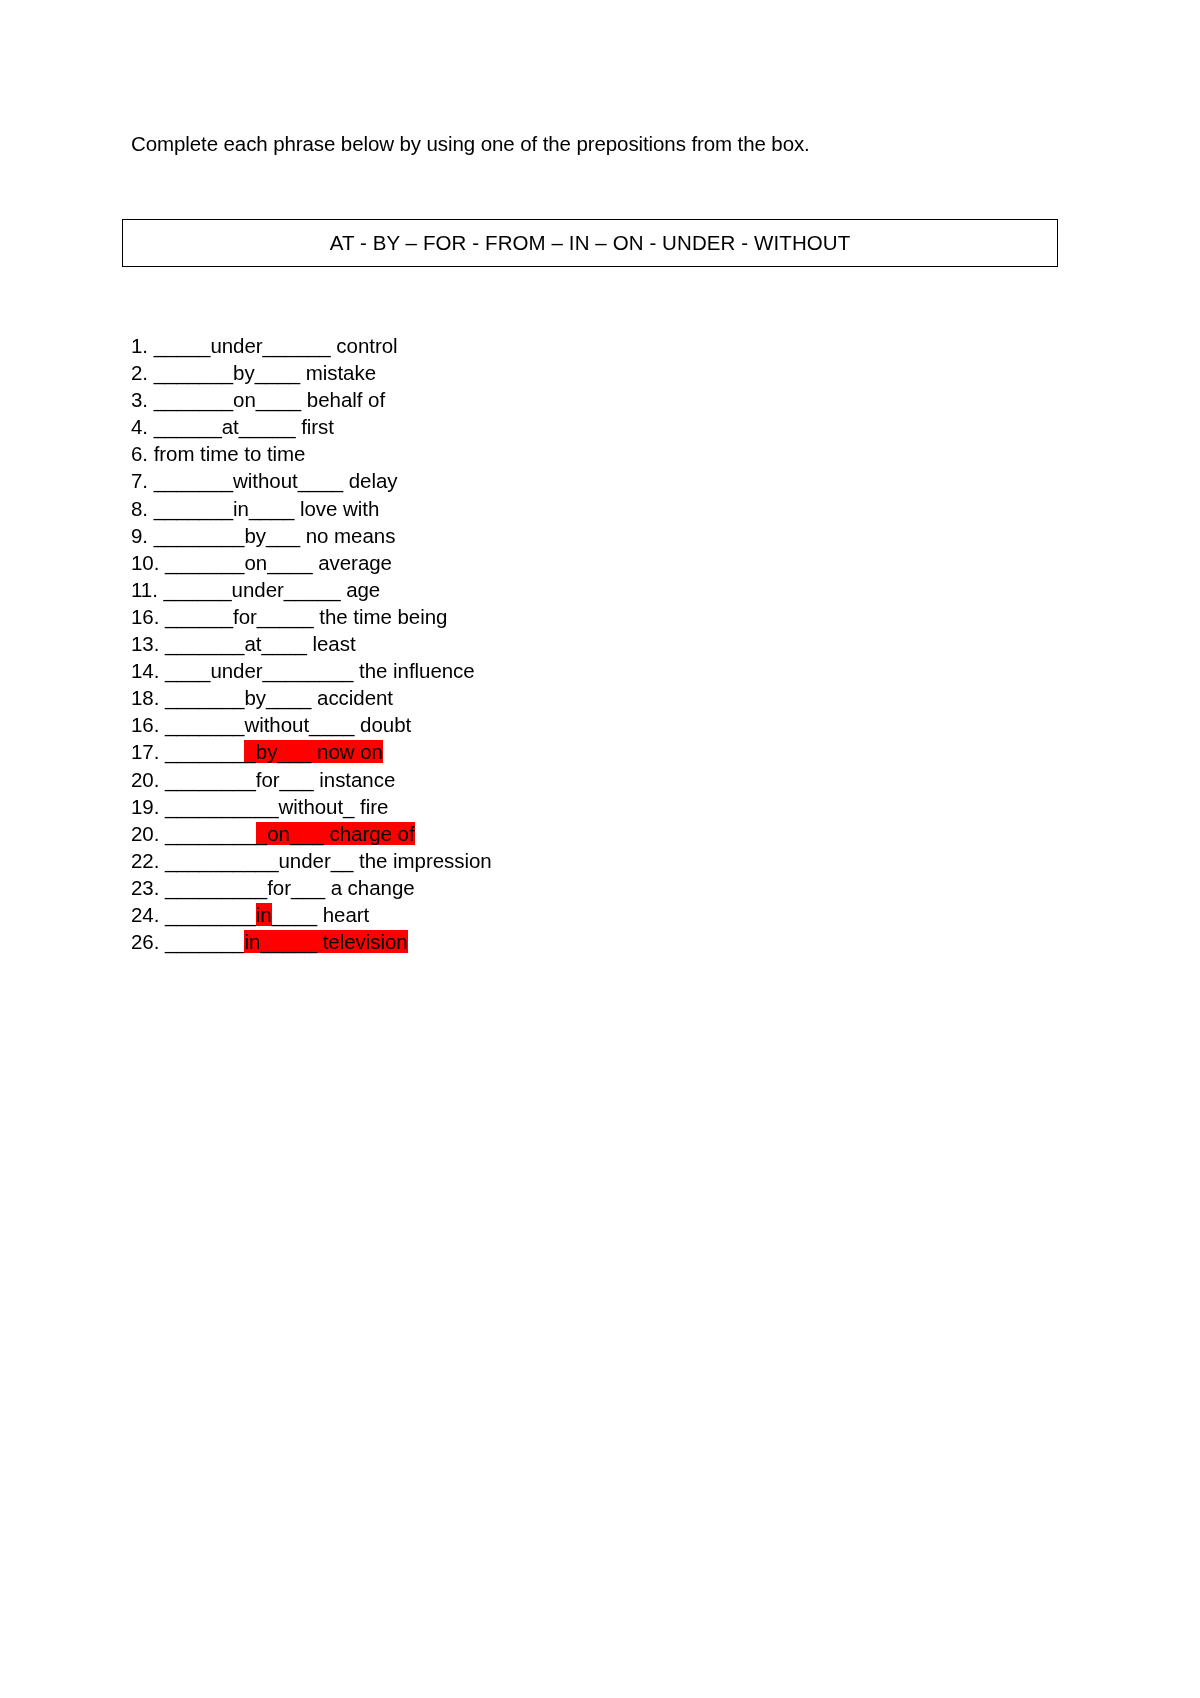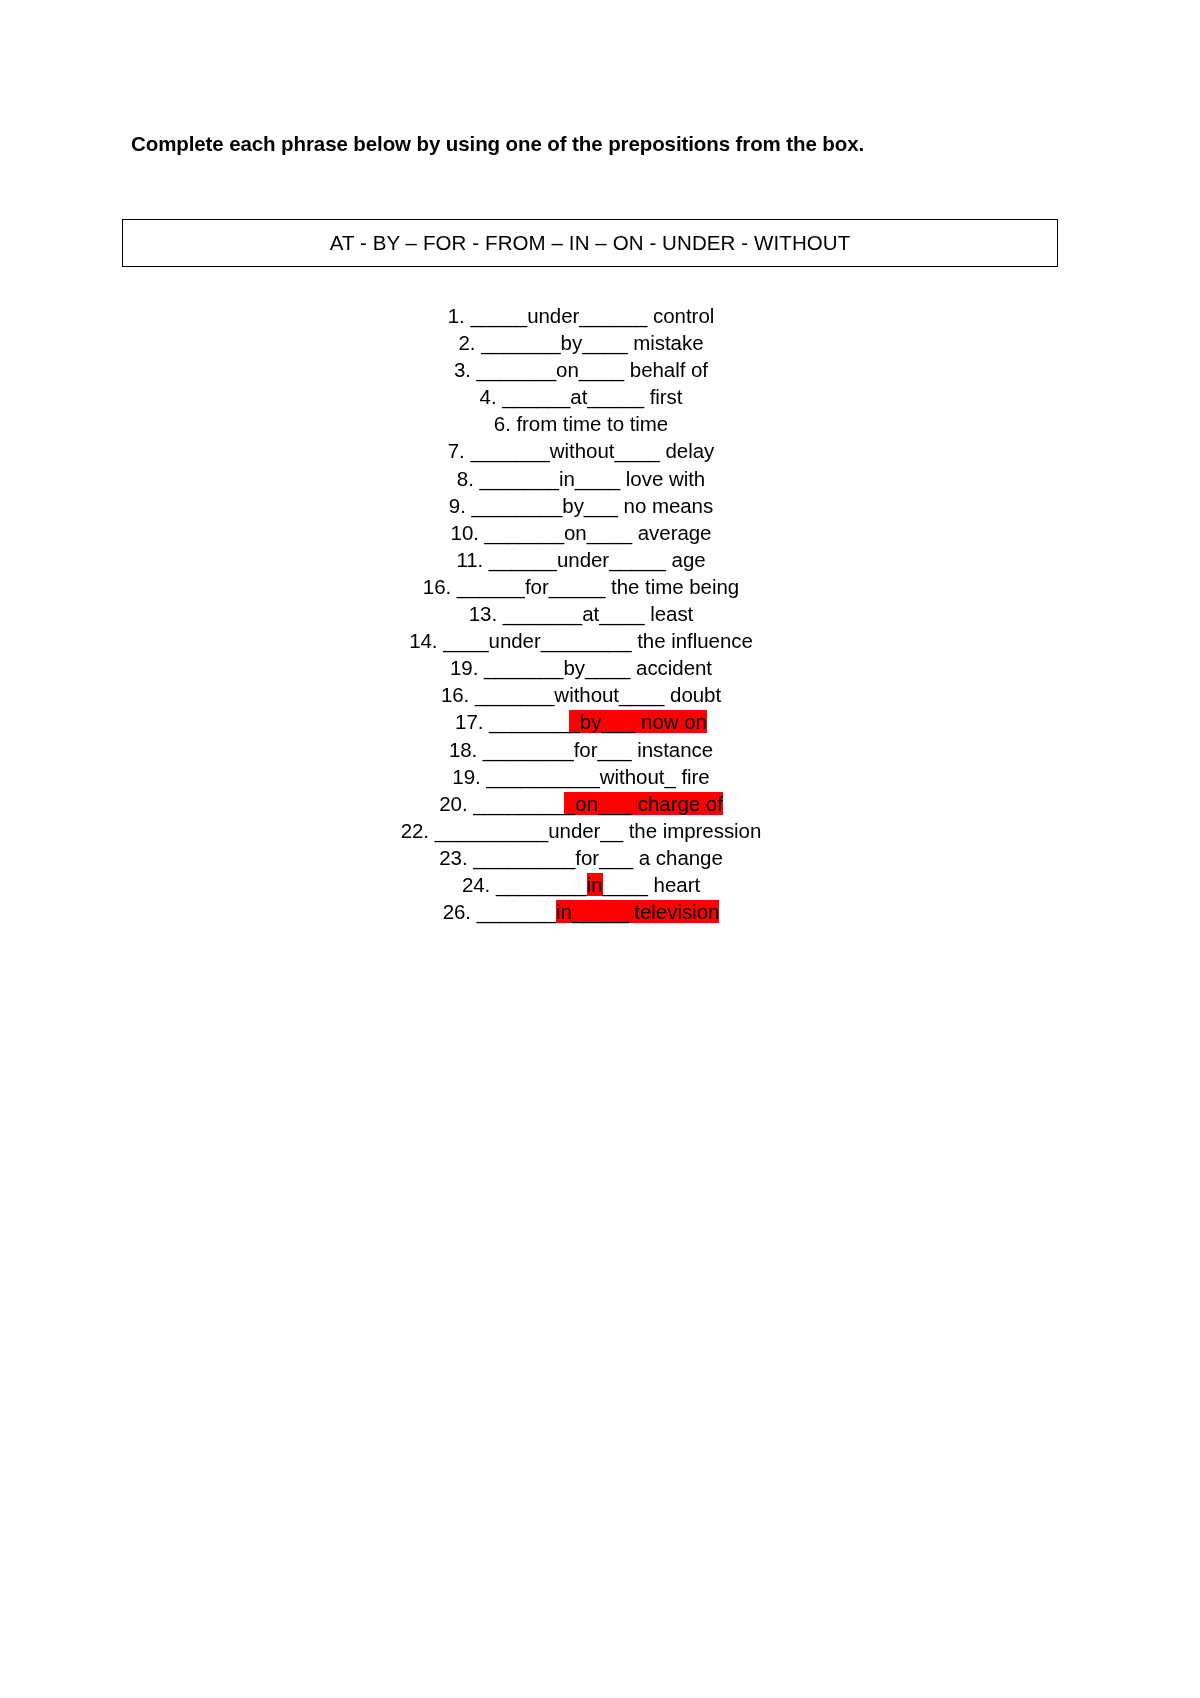--- a/index.html
+++ b/index.html
@@ -24,21 +24,21 @@
     height: 1698px;
     background: #ffffff;
   }
 
   
   .worksheet-title {
     position: absolute;
     left: 131px;
     top: 132px;
     font-size: 20.5px;
-    font-weight: bold;
+    font-weight: normal;
     letter-spacing: -0.1px;
     white-space: nowrap;
   }
 
   
   .prepositions-box {
     position: absolute;
     left: 122px;
     top: 219px;
     width: 936px;
@@ -52,23 +52,22 @@
   .prepositions-text {
     font-size: 20.5px;
     letter-spacing: 0.1px;
     white-space: nowrap;
   }
 
   
   .exercise-list {
     position: absolute;
     left: 131px;
-    top: 302px;
+    top: 332px;
     width: 900px;
-    text-align: center;
   }
   .exercise-item {
     height: 27.1px;
     line-height: 27.1px;
     font-size: 20.5px;
     white-space: nowrap;
     letter-spacing: -0.05px;
   }
   .hl {
     background: #FF0000;
@@ -94,24 +93,24 @@
       <div class="exercise-item"><span>4. ______at_____ first</span></div>
       <div class="exercise-item"><span>6. from time to time</span></div>
       <div class="exercise-item"><span>7. _______without____ delay</span></div>
       <div class="exercise-item"><span>8. _______in____ love with</span></div>
       <div class="exercise-item"><span>9. ________by___ no means</span></div>
       <div class="exercise-item"><span>10. _______on____ average</span></div>
       <div class="exercise-item"><span>11. ______under_____ age</span></div>
       <div class="exercise-item"><span>16. ______for_____ the time being</span></div>
       <div class="exercise-item"><span>13. _______at____ least</span></div>
       <div class="exercise-item"><span>14. ____under________ the influence</span></div>
-      <div class="exercise-item"><span>19. _______by____ accident</span></div>
+      <div class="exercise-item"><span>18. _______by____ accident</span></div>
       <div class="exercise-item"><span>16. _______without____ doubt</span></div>
       <div class="exercise-item"><span>17. _______</span><span class="hl">_by___ now on</span></div>
-      <div class="exercise-item"><span>18. ________for___ instance</span></div>
+      <div class="exercise-item"><span>20. ________for___ instance</span></div>
       <div class="exercise-item"><span>19. __________without_ fire</span></div>
       <div class="exercise-item"><span>20. ________</span><span class="hl">_on___ charge of</span></div>
       <div class="exercise-item"><span>22. __________under__ the impression</span></div>
       <div class="exercise-item"><span>23. _________for___ a change</span></div>
       <div class="exercise-item"><span>24. ________</span><span class="hl">in</span><span>____ heart</span></div>
       <div class="exercise-item"><span>26. _______</span><span class="hl">in_____ television</span></div>
     </div>
 
 </div>
 

